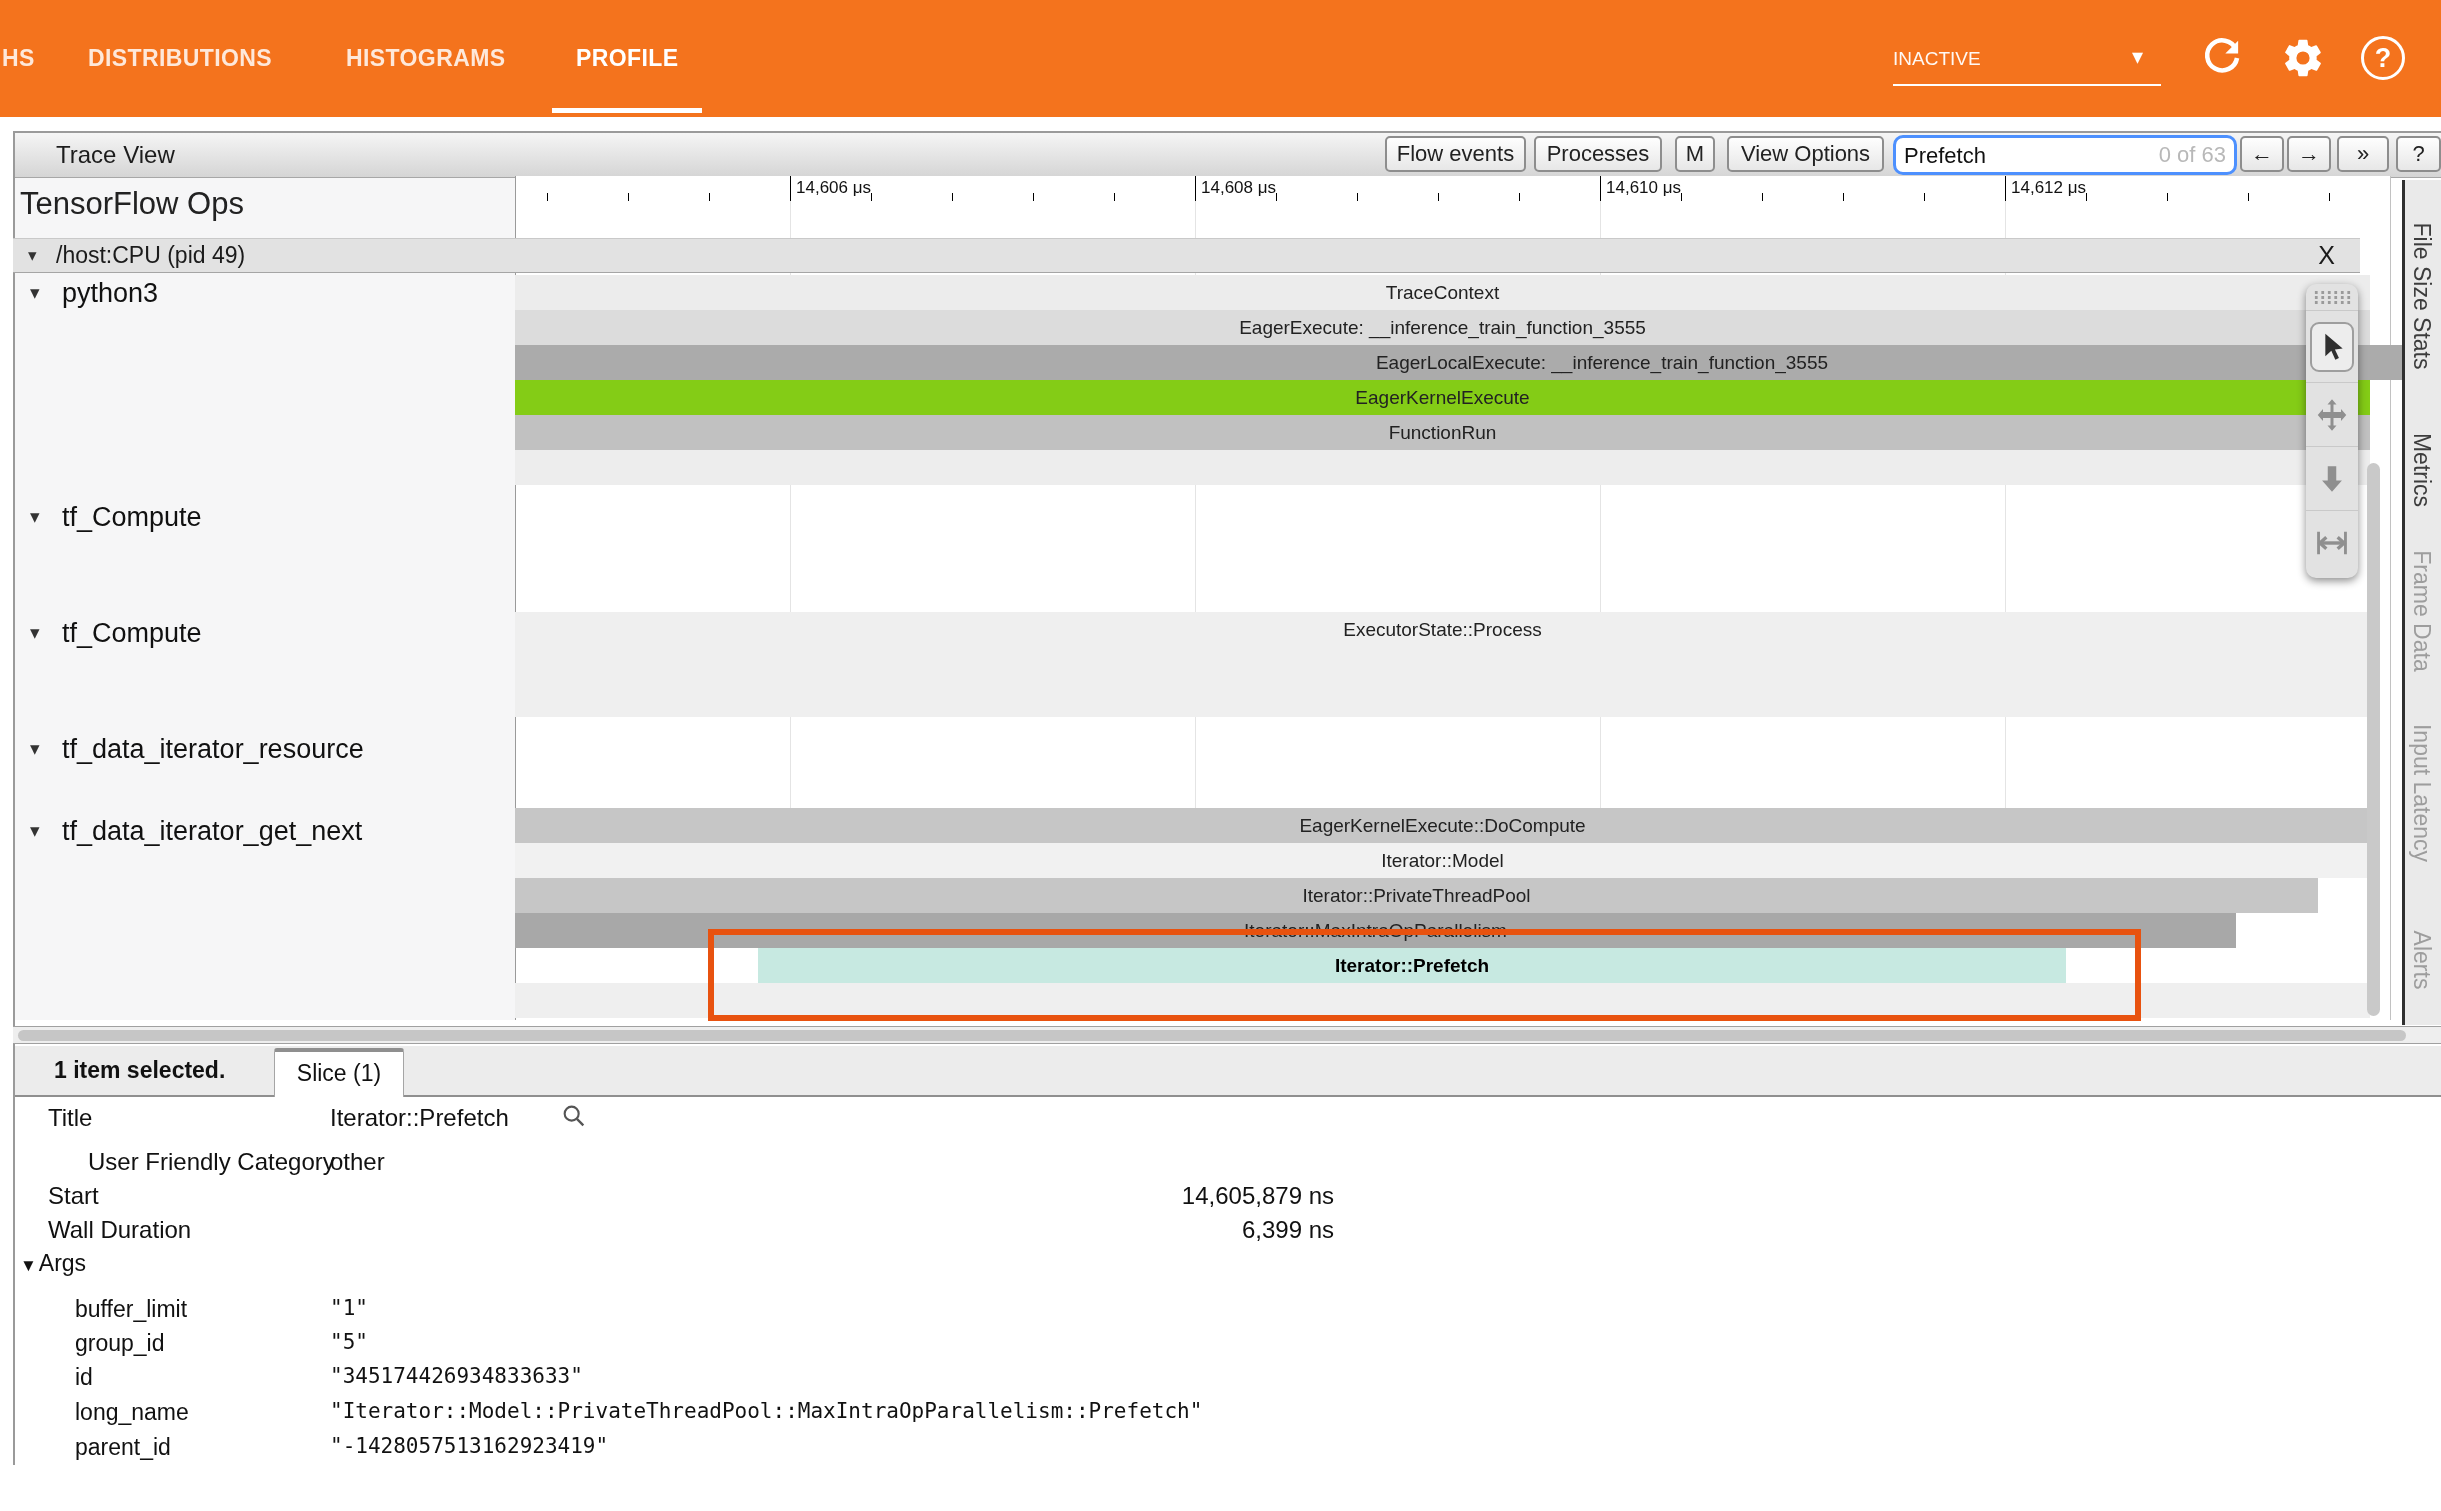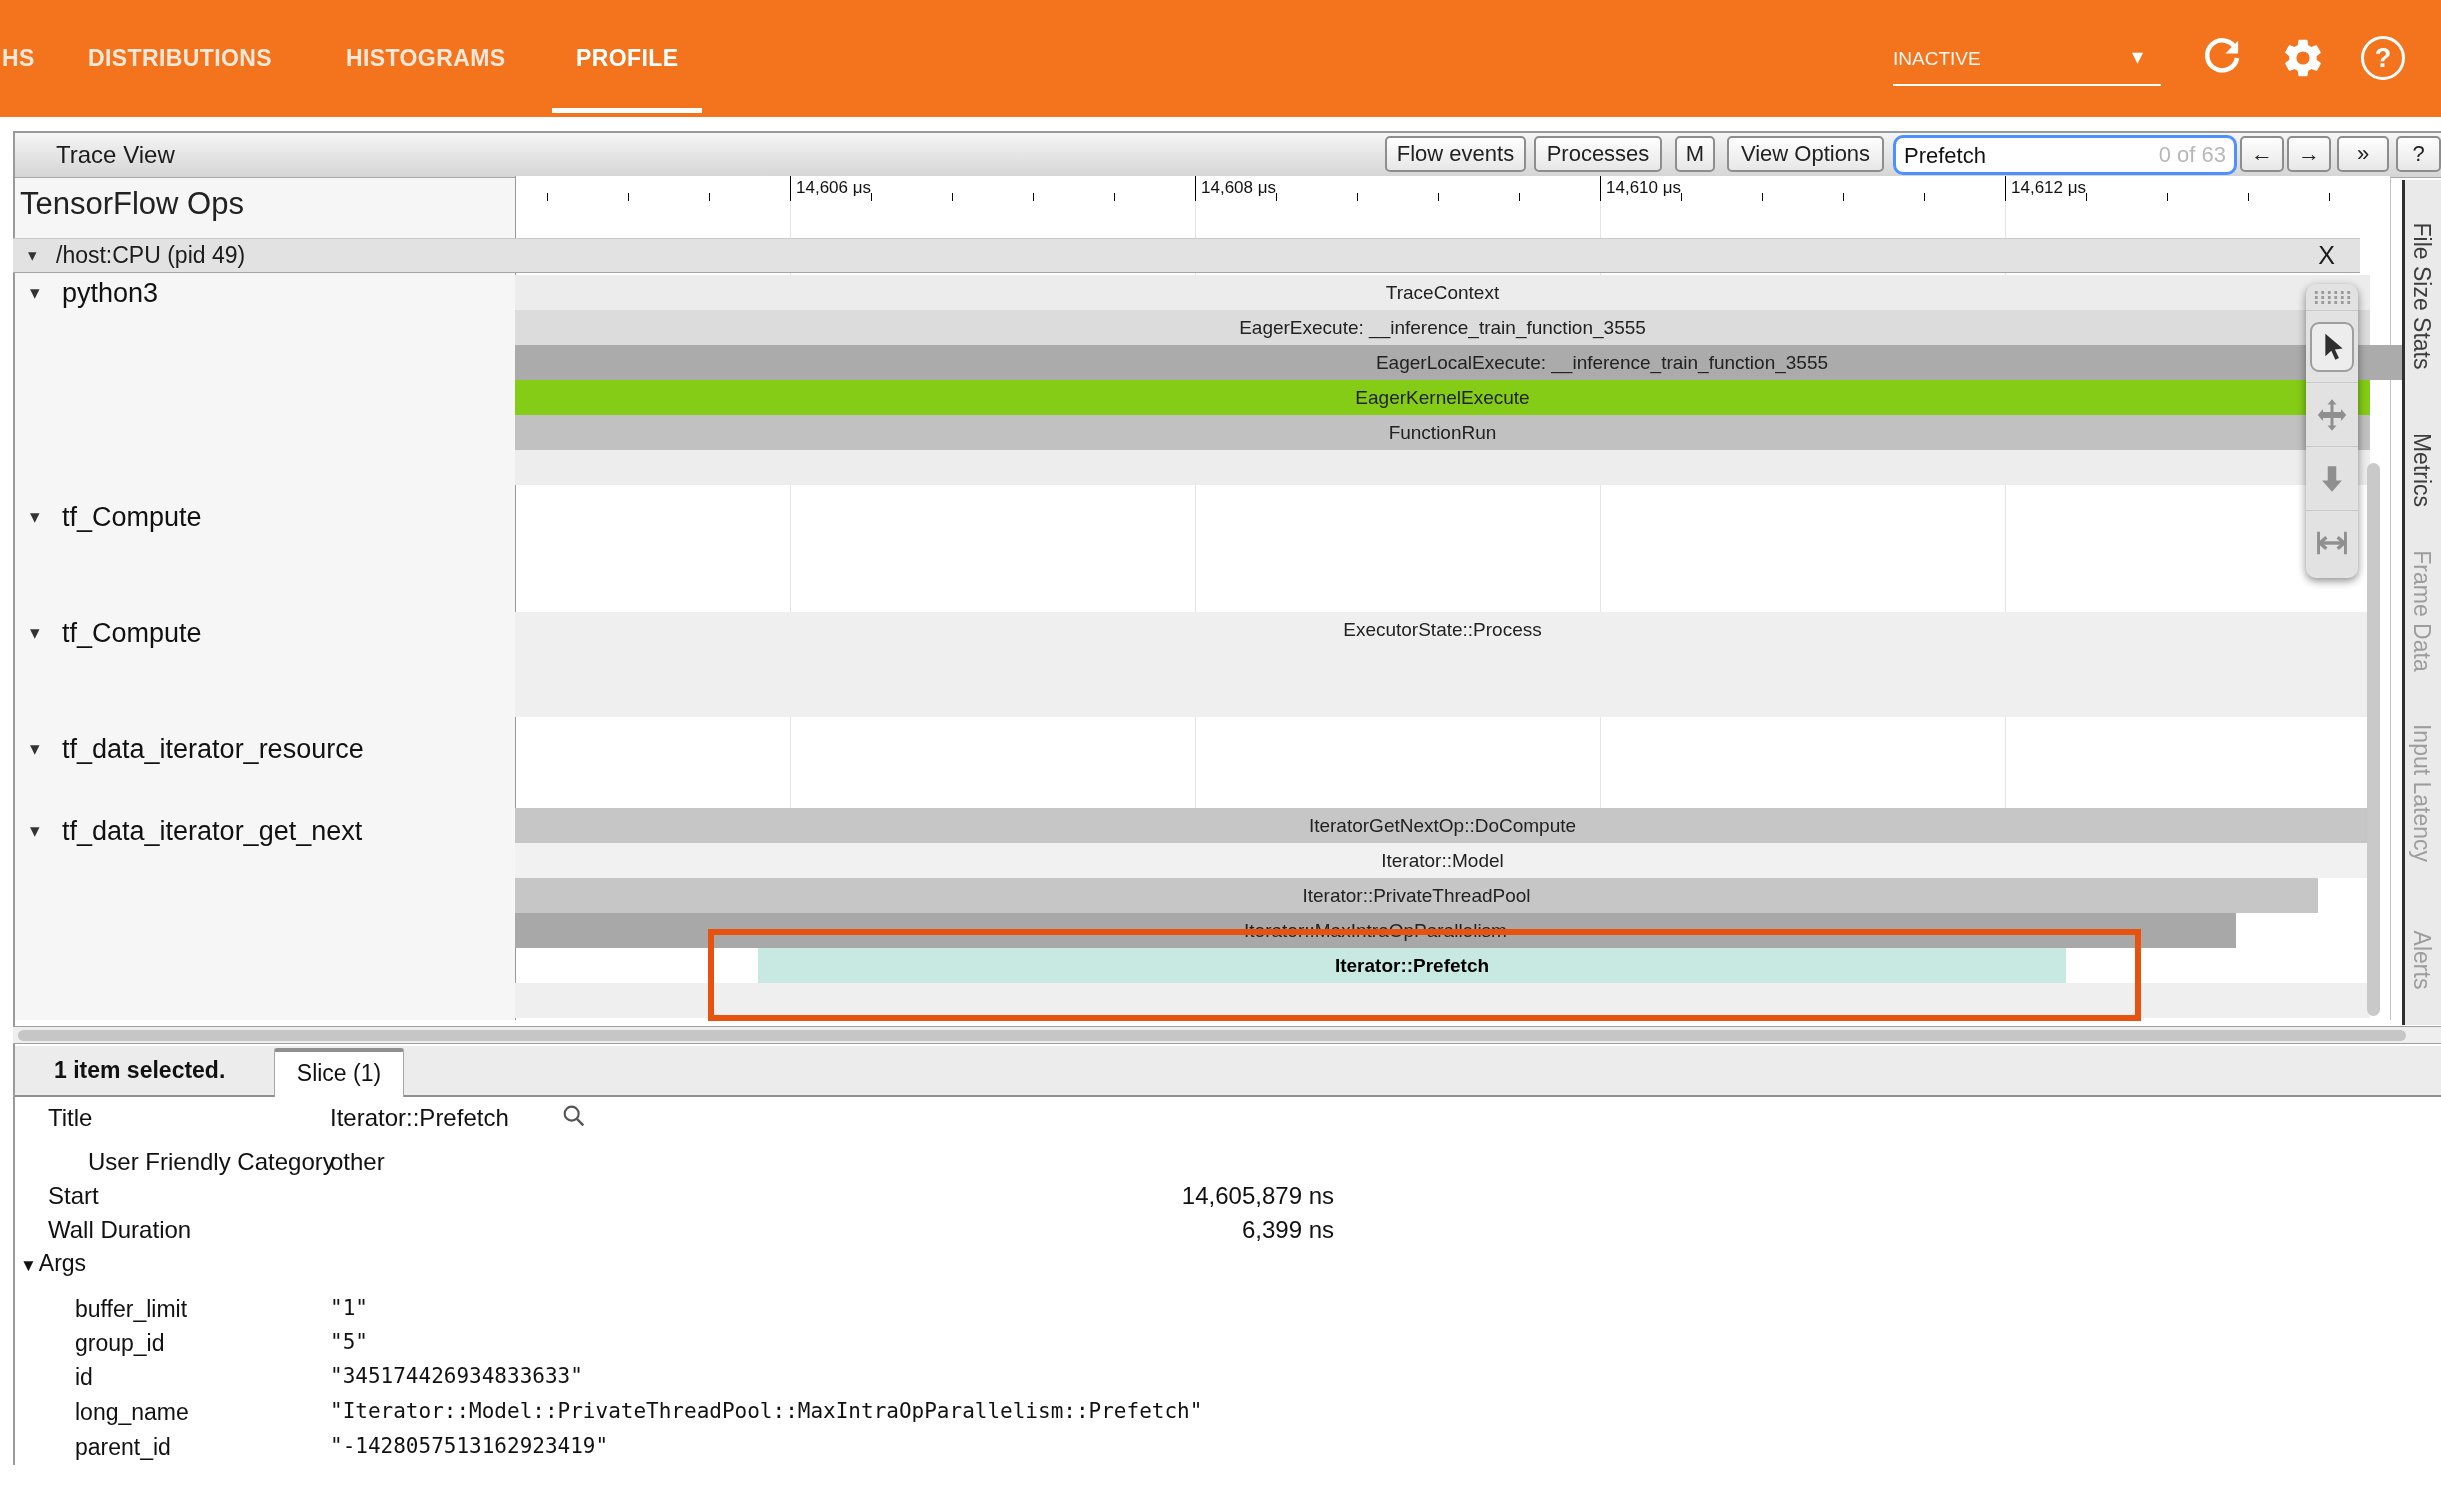--- a/index.html
+++ b/index.html
@@ -210,21 +210,21 @@
   </div>
 
 <div class="bar" style="left: 515px; top: 275px; width: 1855px; height: 35px; background: rgb(236, 236, 236);">TraceContext</div>
 <div class="bar" style="left: 515px; top: 310px; width: 1855px; height: 35px; background: rgb(220, 220, 220);">EagerExecute: __inference_train_function_3555</div>
 <div class="bar" style="left: 515px; top: 345px; width: 2174px; height: 35px; background: rgb(171, 171, 171);">EagerLocalExecute: __inference_train_function_3555</div>
 <div class="bar" style="left: 515px; top: 380px; width: 1855px; height: 35px; background: #84cc16;">EagerKernelExecute</div>
 <div class="bar" style="left: 515px; top: 415px; width: 1855px; height: 35px; background: rgb(193, 193, 193);">FunctionRun</div>
 <div class="bar" style="left: 515px; top: 450px; width: 1855px; height: 35px; background: rgb(237, 237, 237);"></div>
 <div class="bar" style="left: 515px; top: 612px; width: 1855px; height: 35px; background: rgb(239, 239, 239);">ExecutorState::Process</div>
 <div class="bar" style="left: 515px; top: 647px; width: 1855px; height: 70px; background: rgb(239, 239, 239);"></div>
-<div class="bar" style="left: 515px; top: 808px; width: 1855px; height: 35px; background: rgb(198, 198, 198);">IteratorGetNextOp::DoCompute</div>
+<div class="bar" style="left: 515px; top: 808px; width: 1855px; height: 35px; background: rgb(198, 198, 198);">EagerKernelExecute::DoCompute</div>
 <div class="bar" style="left: 515px; top: 843px; width: 1855px; height: 35px; background: rgb(241, 241, 241);">Iterator::Model</div>
 <div class="bar" style="left: 515px; top: 878px; width: 1803px; height: 35px; background: rgb(198, 198, 198);">Iterator::PrivateThreadPool</div>
 <div class="bar" style="left: 515px; top: 913px; width: 1721px; height: 35px; background: rgb(168, 168, 168);">Iterator::MaxIntraOpParallelism</div>
 <div class="bar selected" style="left: 758px; top: 948px; width: 1308px; height: 35px; background: rgb(199, 233, 225);">Iterator::Prefetch</div>
 <div class="bar" style="left: 515px; top: 983px; width: 1855px; height: 35px; background: rgb(239, 239, 239);"></div>
 <div id="host-row">
   <span class="tri">▾</span>
   <span class="lbl">/host:CPU (pid 49)</span>
   <span id="host-close">X</span>
 </div>

